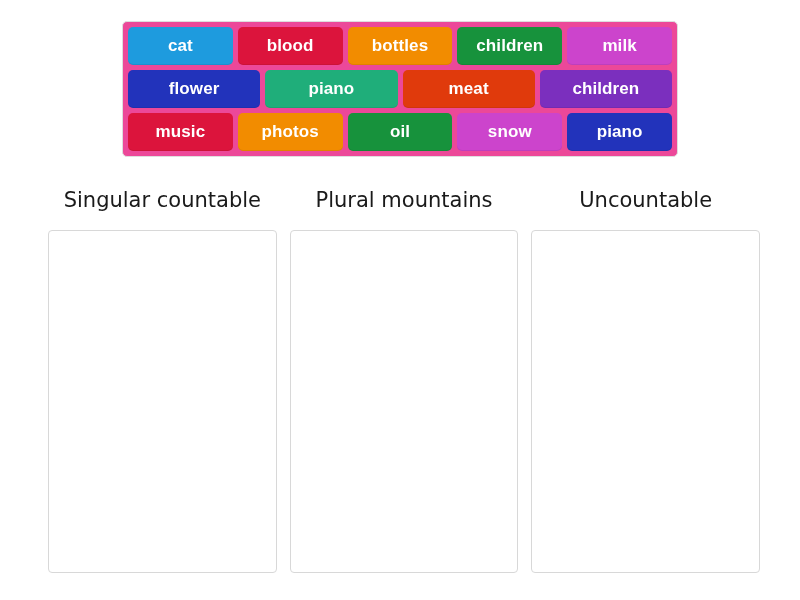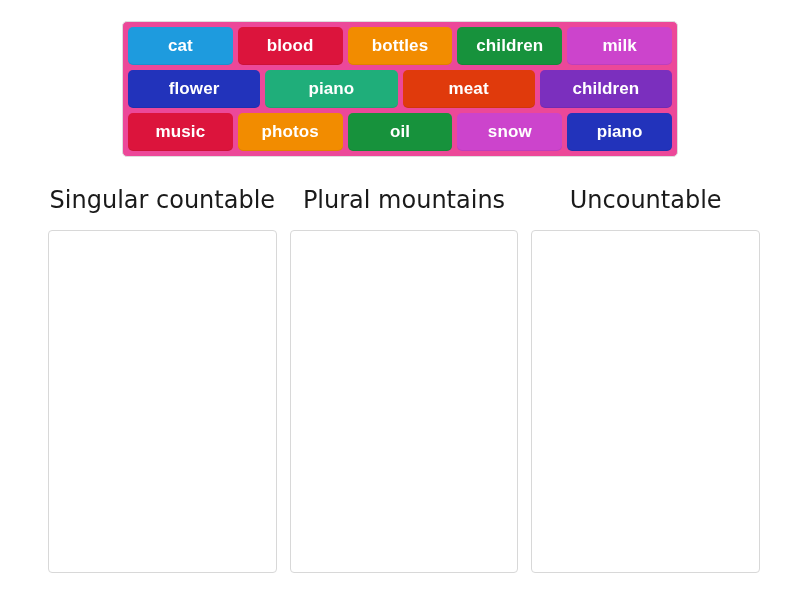--- a/index.html
+++ b/index.html
@@ -71,21 +71,21 @@
 
   .zone-col {
     flex: 1 1 0;
     display: flex;
     flex-direction: column;
   }
 
   .zone-title {
     text-align: center;
     font-family: "DejaVu Sans", sans-serif;
-    font-size: 24px;
+    font-size: 21px;
     font-weight: 400;
     color: #1a1a1a;
     line-height: 28px;
     margin-bottom: 16px;
     white-space: nowrap;
     user-select: none;
   }
 
   .drop-zone {
     height: 343px;

